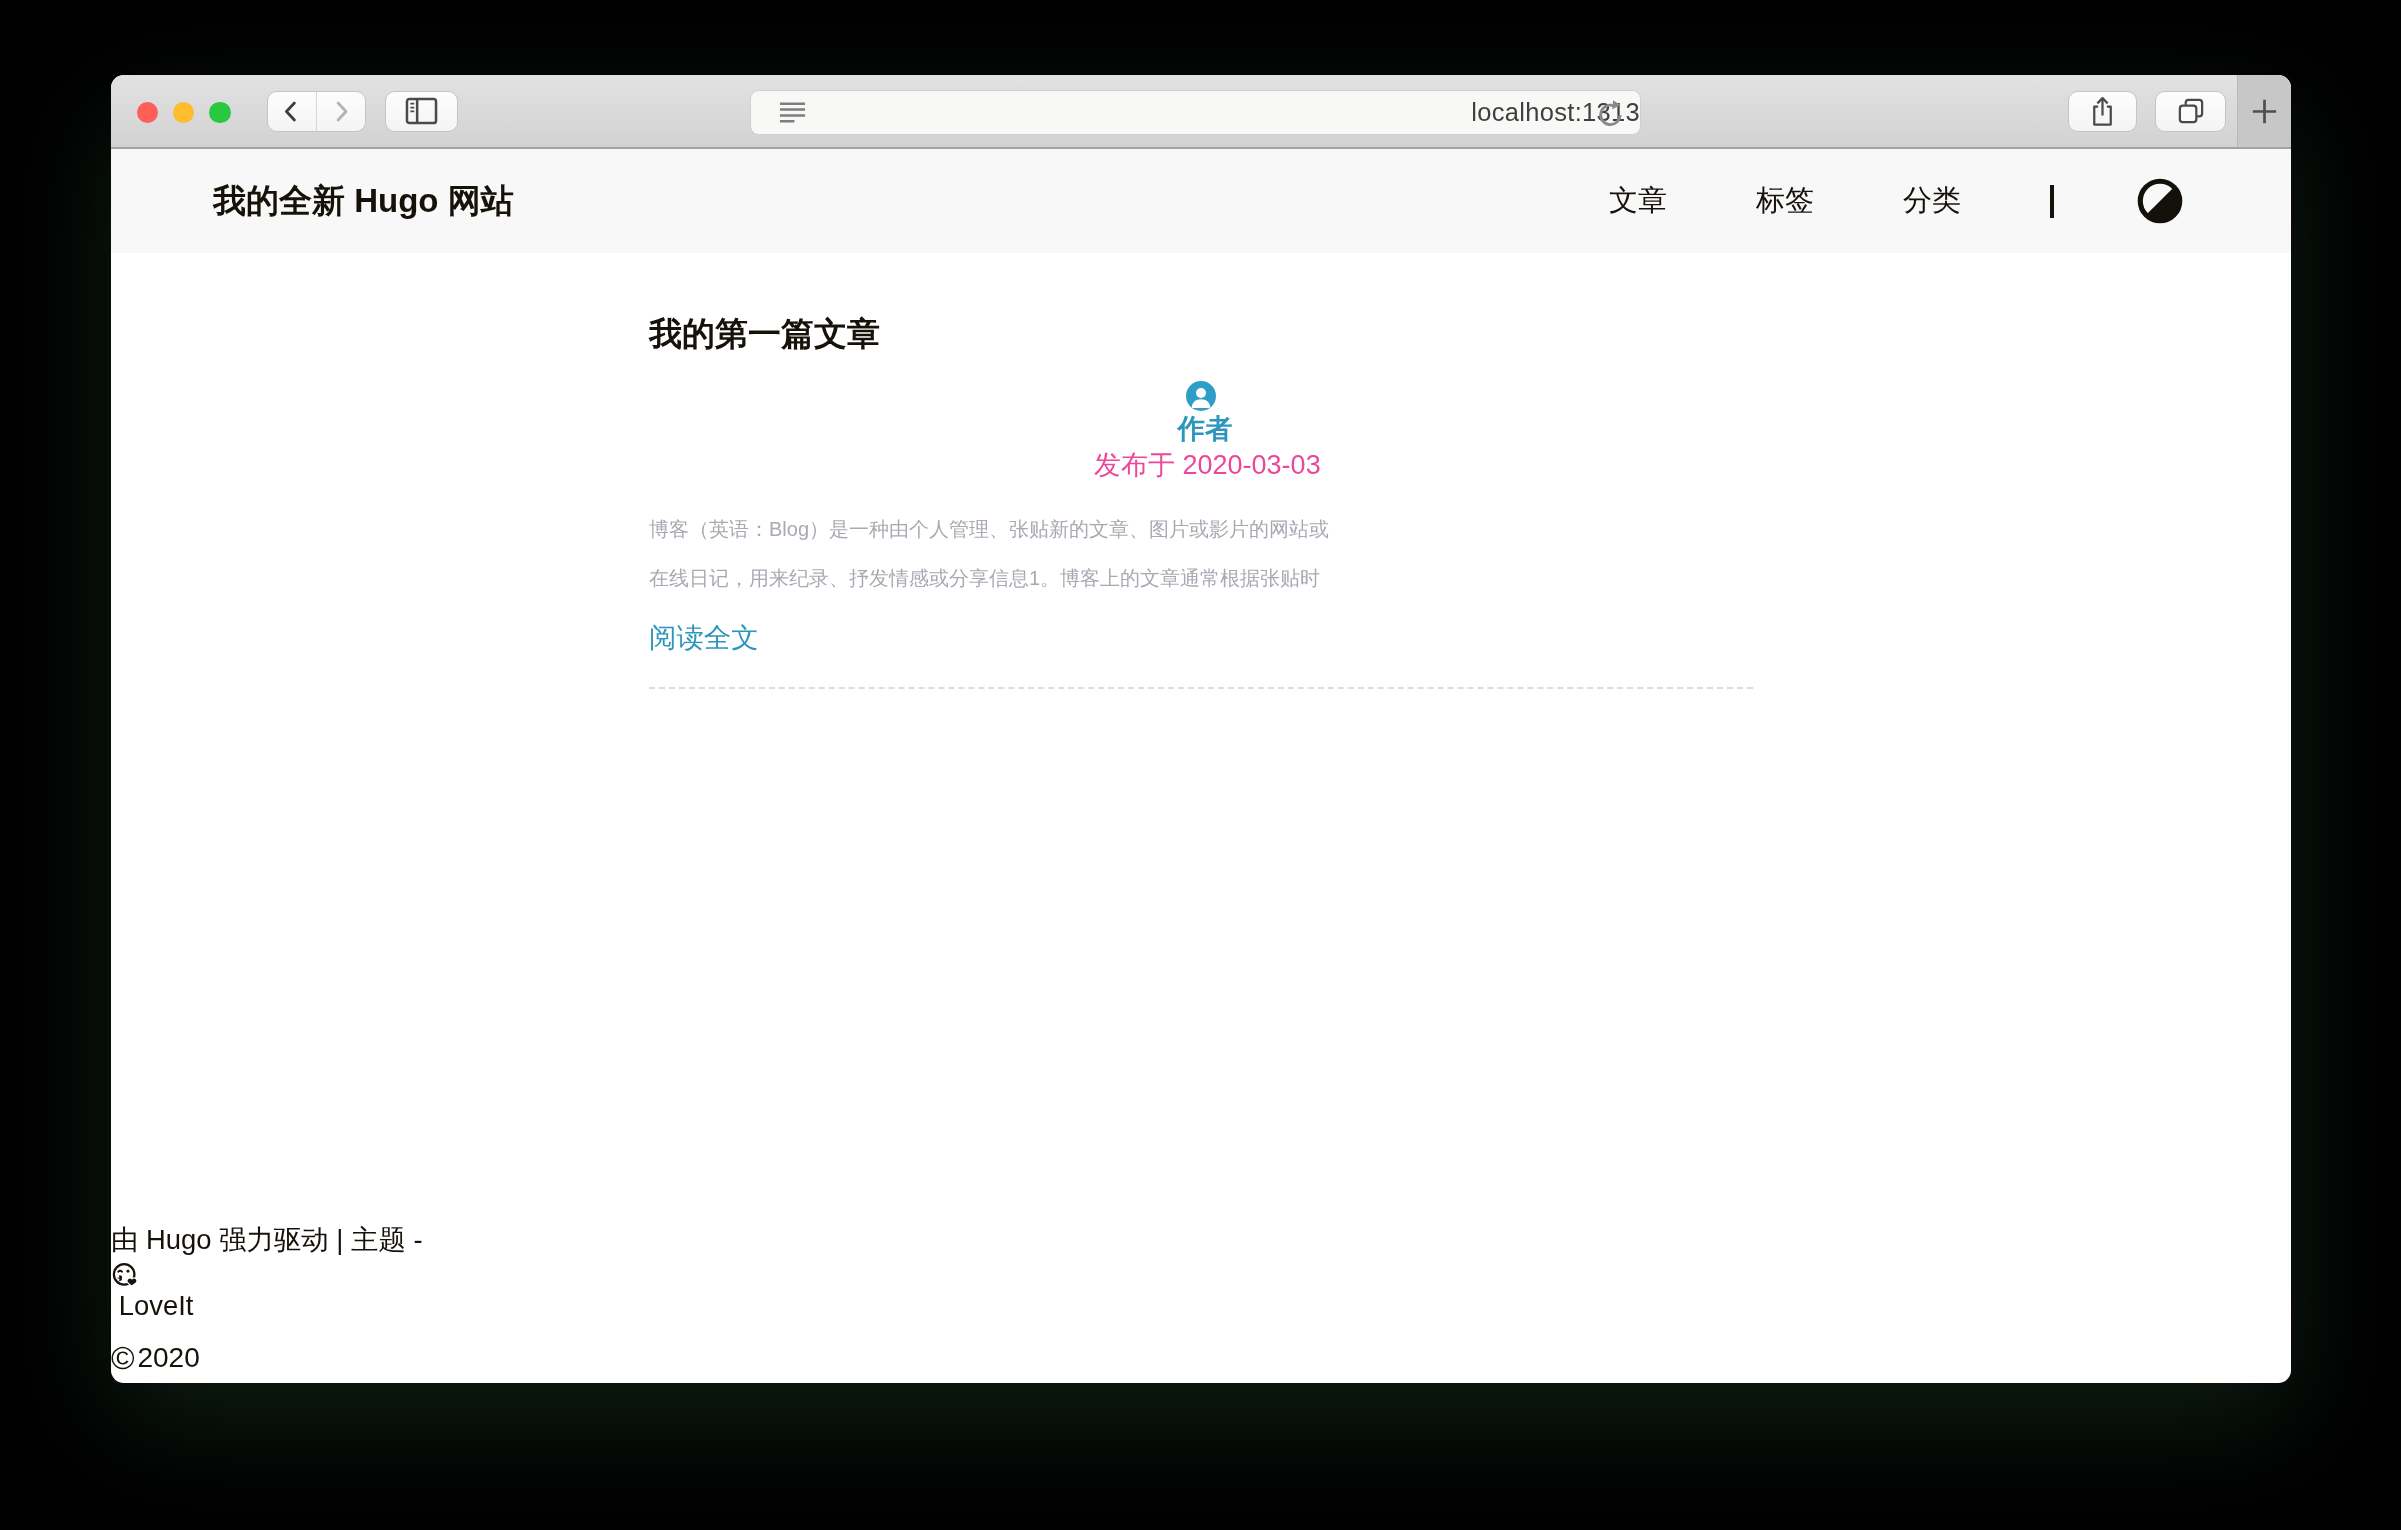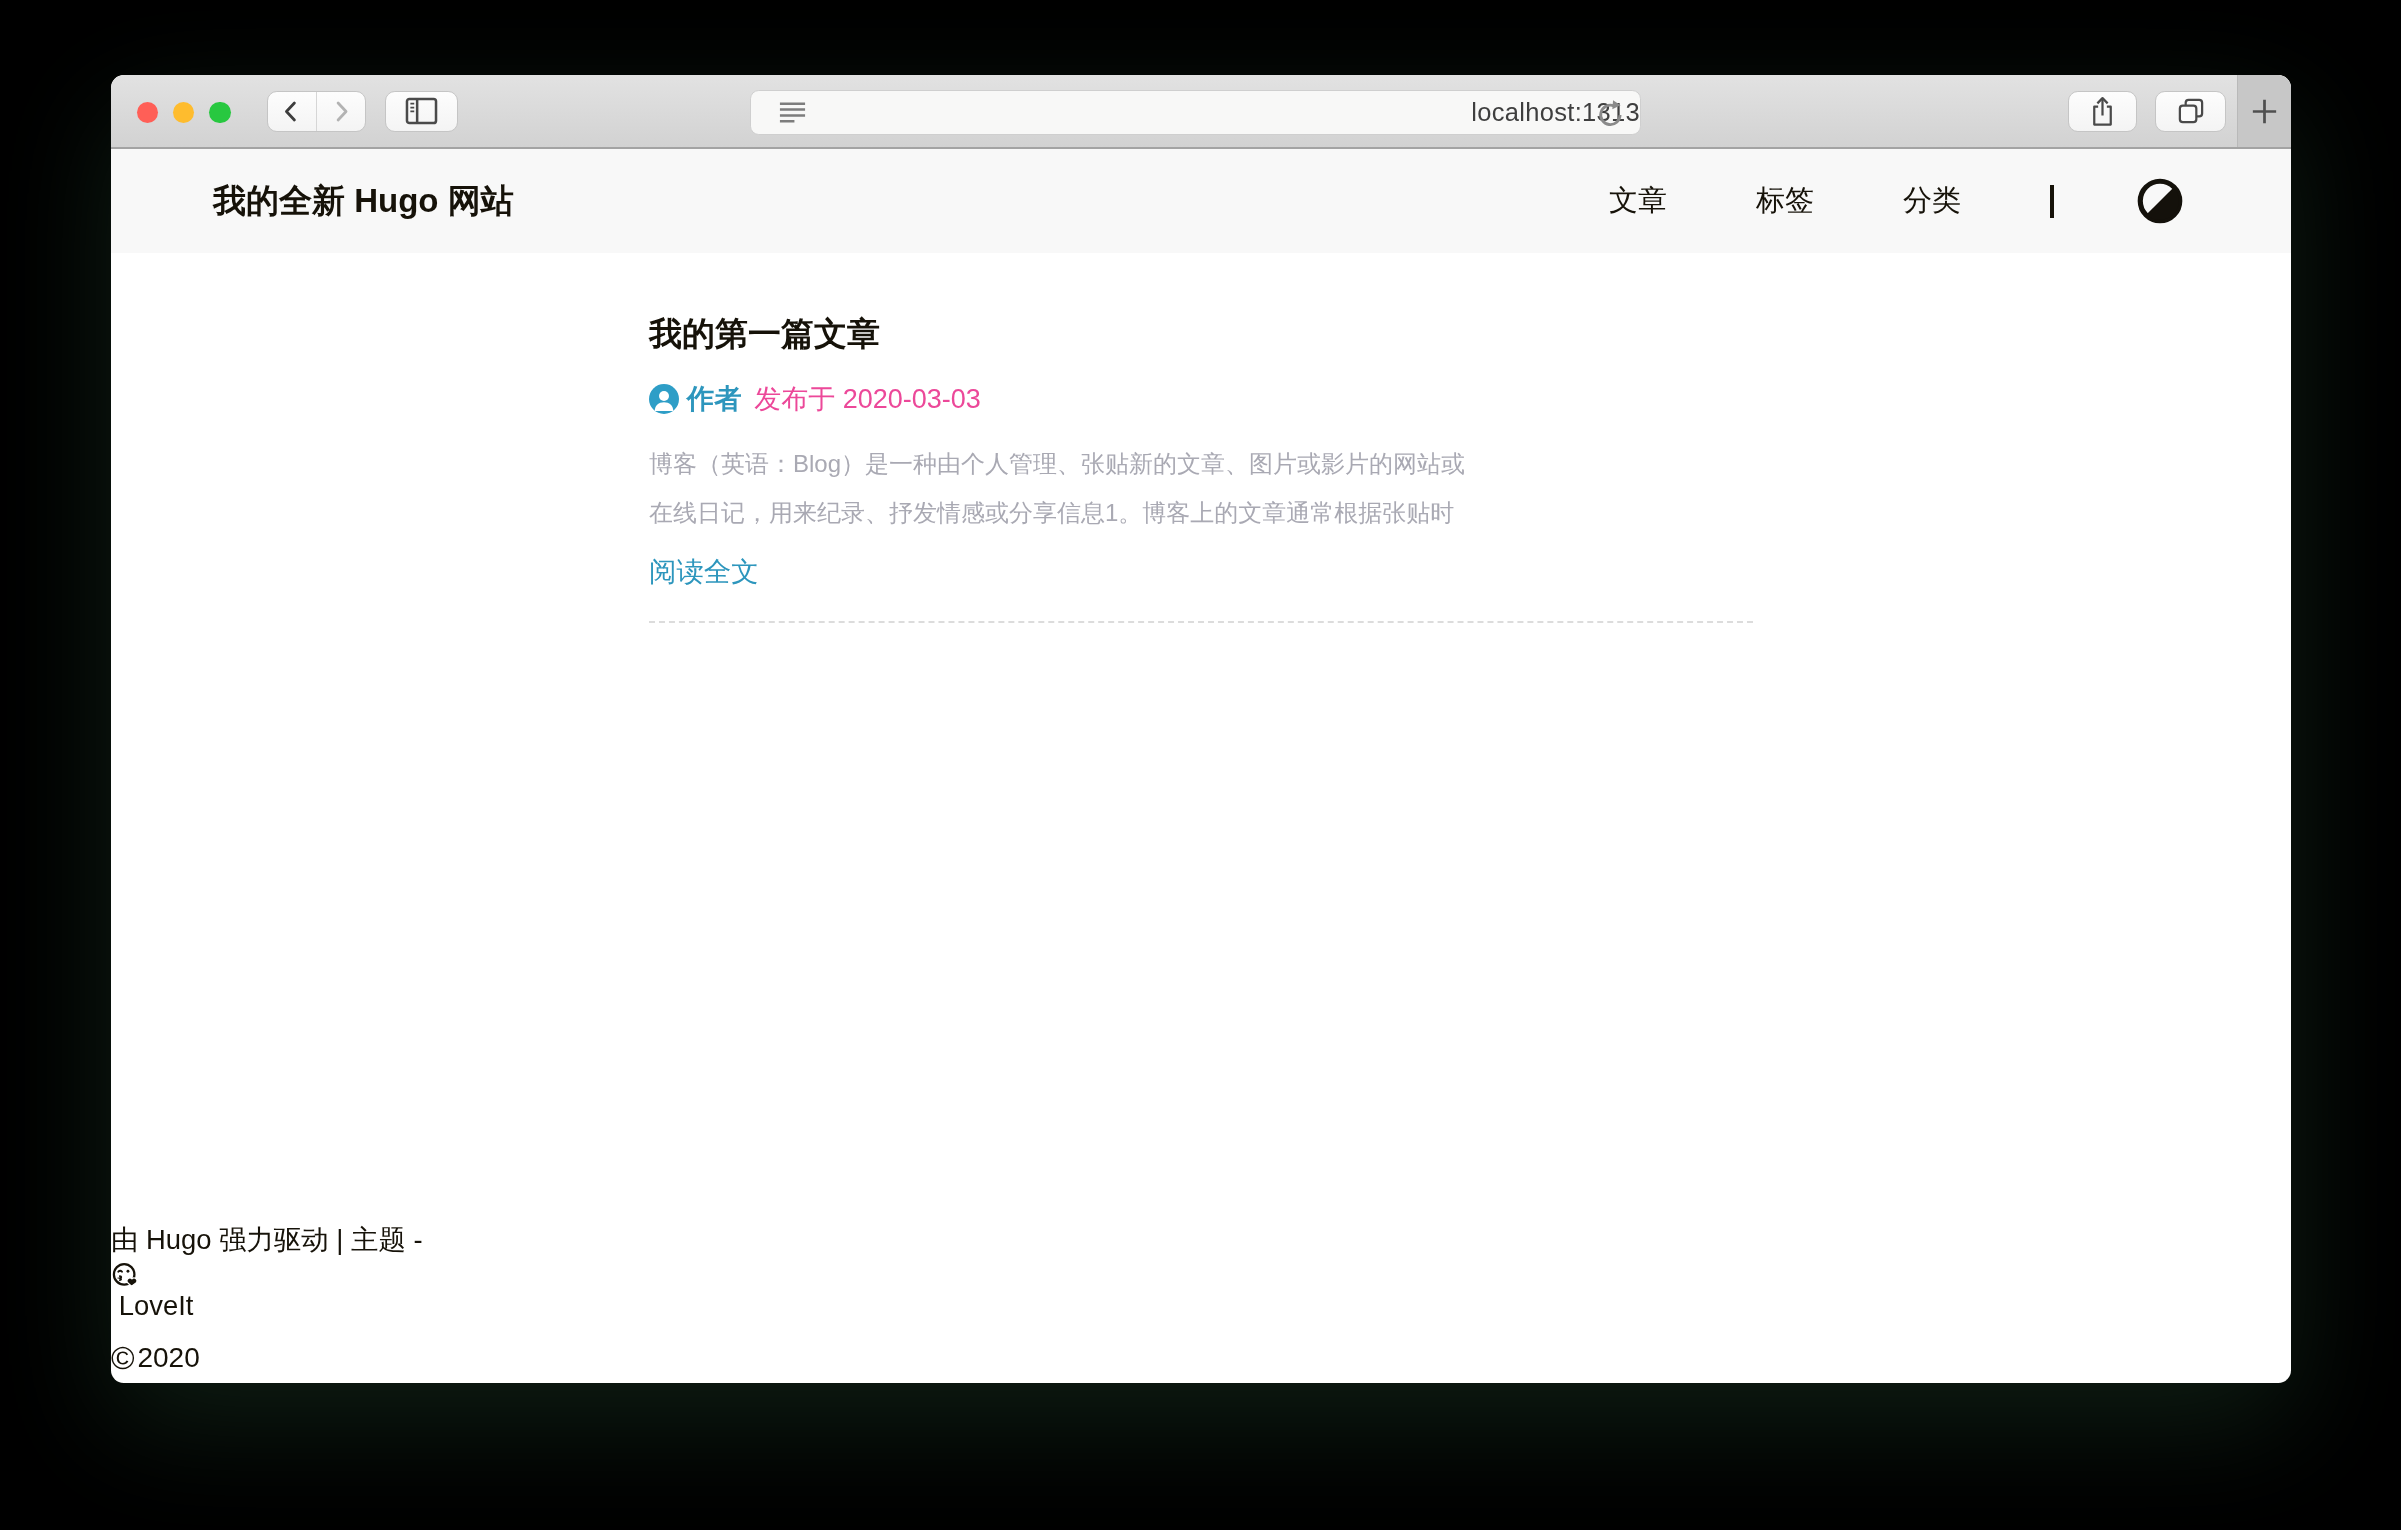--- a/index.html
+++ b/index.html
@@ -60,24 +60,24 @@
     padding:0 108px 0 102px;
   }
   .site-title { font-size:33px; font-weight:700; }
   .site-nav { margin-left:auto; display:flex; align-items:center;gap:48px; }
   .nav-item { font-size:29px; font-weight:500; margin-left:41px; cursor:pointer; }
   .nav-sep { width:3.9px; height:33px; background:#161209; margin:0 35px 0 41px; }
   .theme-toggle { width:46px; height:46px; display:flex; cursor:pointer; }
   
   .main { width:1104px; margin:61px auto 0; }
   .post-title { font-size:33px; font-weight:700; line-height:1.2; }
-  .post-meta { margin-top:27.4px; display:flex; align-items:center; }
+  .post-meta { margin-top:27.4px; display:flex; align-items:center;flex-direction:column; }
   .author-name { font-size:27.4px; font-weight:600; color:#2d96bd; margin-left:7.8px; cursor:pointer; }
   .pub-date { font-size:27px; color:#ec4899; margin-left:12.7px; }
-  .summary { margin-top:21.6px; font-size:24px; line-height:49px; color:#a9a9b3; }
+  .summary { margin-top:21.6px; font-size:20px; line-height:49px; color:#a9a9b3; }
   .read-more { display:inline-block; margin-top:17.6px; font-size:27.4px; color:#2d96bd; cursor:pointer; }
   .post-divider { margin-top:31px; border-top:2px dashed #dcdcdc; }
   
   .site-footer { position:absolute; bottom:5.9px; left:0; right:0; text-align:left; }
   .footer-line1 { font-size:27.4px; }
   .footer-line2 { font-size:28px; margin-top:13.7px; }
   .kiss-icon { vertical-align:-4.9px; margin:0 7.8px 0 9.8px; }
   .theme-link { cursor:pointer; }
   .copyright-symbol { font-size:32px; vertical-align:-2px; margin-right:2.9px; }
   svg { display:block; }

